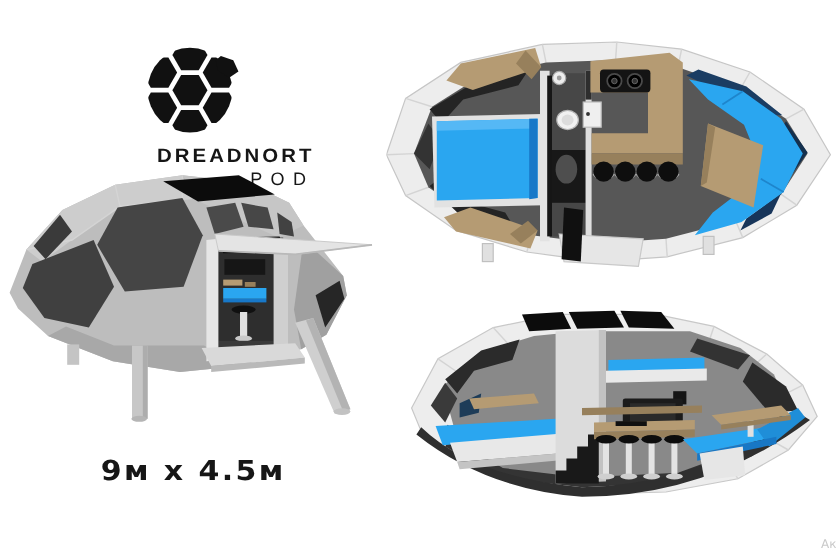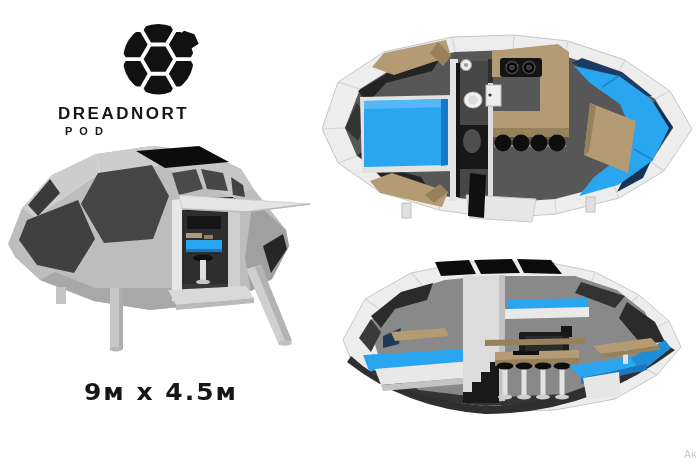--- a/index.html
+++ b/index.html
@@ -1,24 +1,24 @@
 <!DOCTYPE html>
 <html style="--background: #ffffff; --ink: #161616; --accent-blue: #2aa6f0; --accent-blue-dark: #1878c8; --navy-glass: #1b3d63; --wood-tan: #b59b73; --wood-tan-dark: #97805c; --shell-light: #ededed; --shell-mid: #bdbdbd; --shell-dark: #9e9e9e; --floor-gray: #575757; --window-charcoal: #454545; --solar-black: #0c0c0c; --watermark-gray: #c9c9c9;"><head>
 <meta charset="utf-8">
 <style>
   html,body{margin:0;padding:0;background:#fff;}
   body{width:700px;height:464px;position:relative;overflow:hidden;
        font-family:"Liberation Sans",sans-serif;}
   .abs{position:absolute;}
   
-  #brand{left:58px;top:20px;width:204px;text-align:left;color:var(--ink,#161616);}
+  #brand{left:58px;top:36px;width:204px;text-align:right;color:var(--ink,#161616);}
   #brand svg{display:block;margin:0 auto;}
   #brand-name{font-weight:bold;font-size:17px;letter-spacing:2.5px;margin-top:4px;
               transform:scaleY(.95);white-space:nowrap;}
-  #brand-sub{font-weight:bold;font-size:11px;letter-spacing:7px;margin-top:1px;
+  #brand-sub{font-weight:normal;font-size:15px;letter-spacing:7px;margin-top:1px;
              padding-left:7px;}
   
   #dims{left:55px;top:378px;width:212px;text-align:center;font-weight:bold;
         font-size:25px;letter-spacing:2px;color:var(--ink,#161616);
         font-family:"DejaVu Sans",sans-serif;transform:scaleY(.92);}
   
   #wm{right:3px;top:449px;font-size:10px;color:var(--watermark-gray,#c9c9c9);
       font-family:"DejaVu Sans",sans-serif;}
   svg{shape-rendering:geometricPrecision;}
   .facet{stroke:#d4d4d4;stroke-width:1.2;fill:none;}

